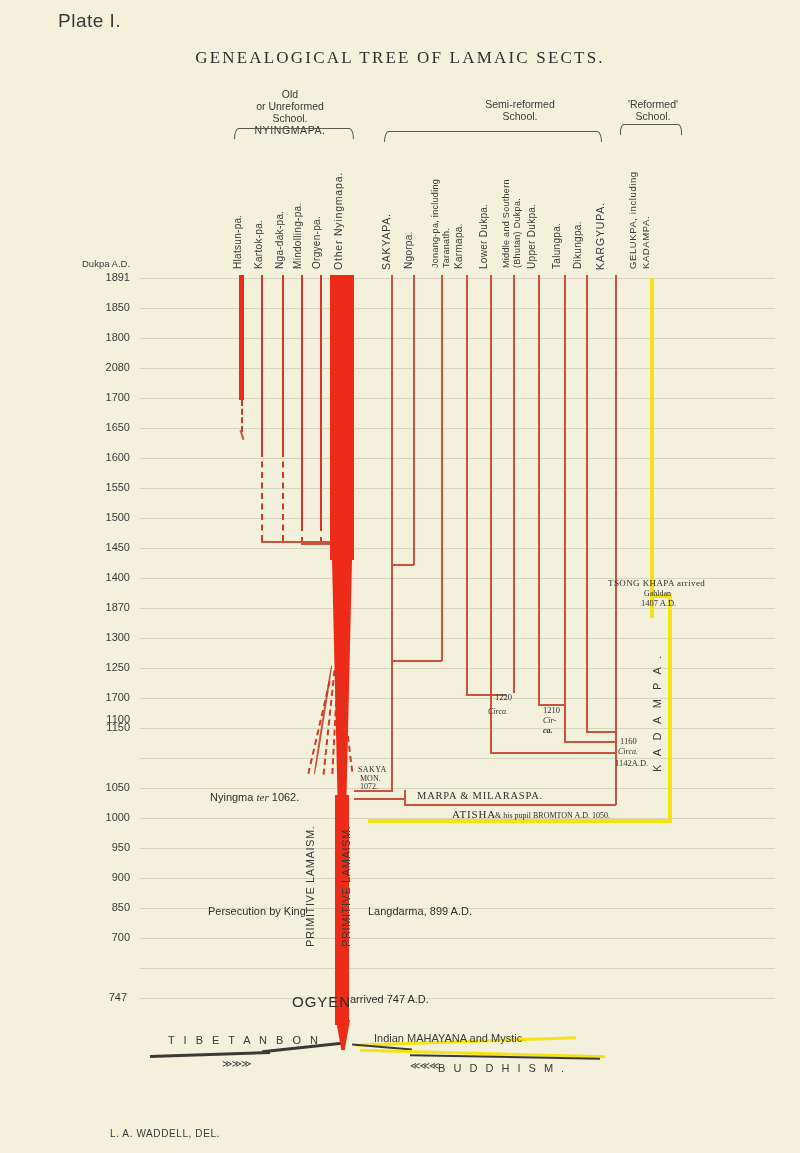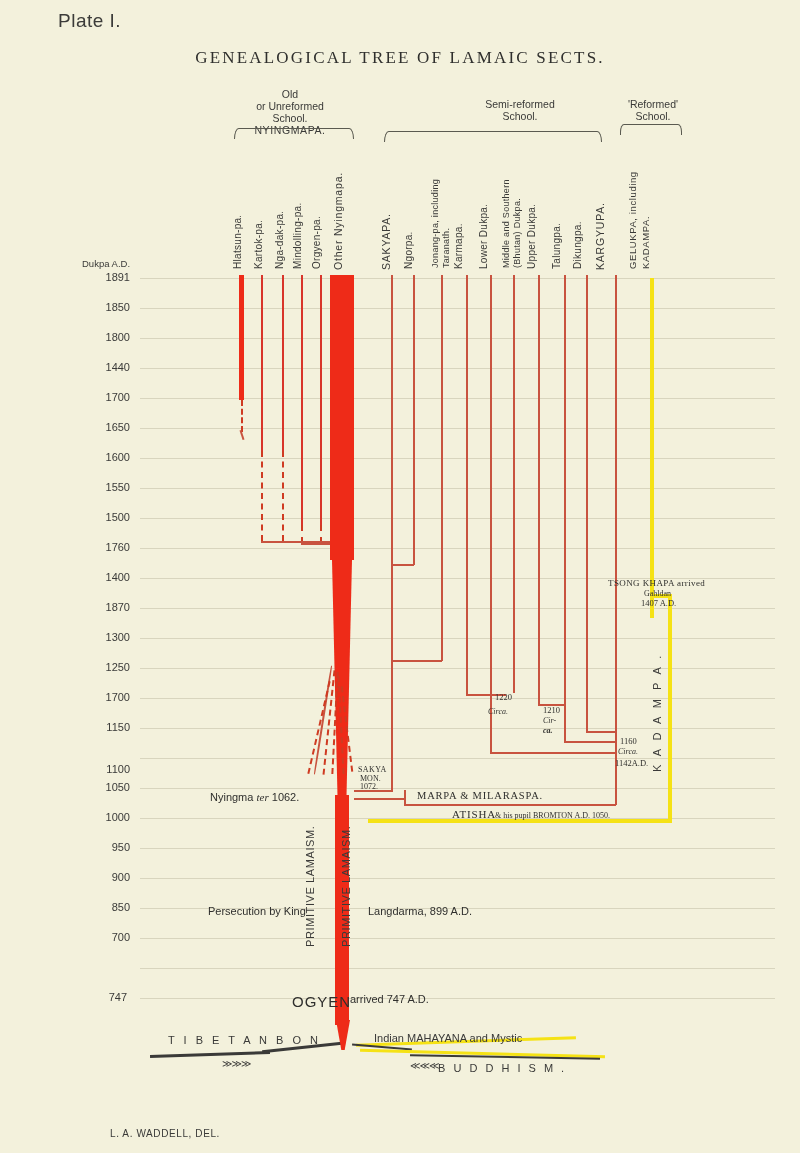--- a/index.html
+++ b/index.html
@@ -133,34 +133,34 @@
 <div class="gridline" style="top:848px;"></div>
 <div class="gridline" style="top:878px;"></div>
 <div class="gridline" style="top:908px;"></div>
 <div class="gridline" style="top:938px;"></div>
 <div class="gridline" style="top:968px;"></div>
 <div class="gridline" style="top:998px;"></div>
 
 <div class="ylab" style="left:88px; top:271px;">1891</div>
 <div class="ylab" style="left:88px; top:301px;">1850</div>
 <div class="ylab" style="left:88px; top:331px;">1800</div>
-<div class="ylab" style="left:88px; top:361px;">1440</div>
+<div class="ylab" style="left:88px; top:361px;">2080</div>
 <div class="ylab" style="left:88px; top:391px;">1700</div>
 <div class="ylab" style="left:88px; top:421px;">1650</div>
 <div class="ylab" style="left:88px; top:451px;">1600</div>
 <div class="ylab" style="left:88px; top:481px;">1550</div>
 <div class="ylab" style="left:88px; top:511px;">1500</div>
-<div class="ylab" style="left:88px; top:541px;">1760</div>
+<div class="ylab" style="left:88px; top:541px;">1450</div>
 <div class="ylab" style="left:88px; top:571px;">1400</div>
 <div class="ylab" style="left:88px; top:601px;">1870</div>
 <div class="ylab" style="left:88px; top:631px;">1300</div>
 <div class="ylab" style="left:88px; top:661px;">1250</div>
 <div class="ylab" style="left:88px; top:691px;">1700</div>
 <div class="ylab" style="left:88px; top:721px;">1150</div>
-<div class="ylab" style="left:88px; top:763px;text-align:right;">1100</div>
+<div class="ylab" style="left:88px; top:713px;text-align:right;">1100</div>
 <div class="ylab" style="left:88px; top:781px;">1050</div>
 <div class="ylab" style="left:88px; top:811px;">1000</div>
 <div class="ylab" style="left:88px; top:841px;">950</div>
 <div class="ylab" style="left:88px; top:871px;">900</div>
 <div class="ylab" style="left:88px; top:901px;">850</div>
 <div class="ylab" style="left:88px; top:931px;">700</div>
 <div class="ylab" style="left:85px; top:991px;">747</div>
 
 <div class="vlabel" style="left:243px; top:258px;">Hlatsun-pa.</div>
 <div class="vlabel" style="left:264px; top:258px;">Kartok-pa.</div>

